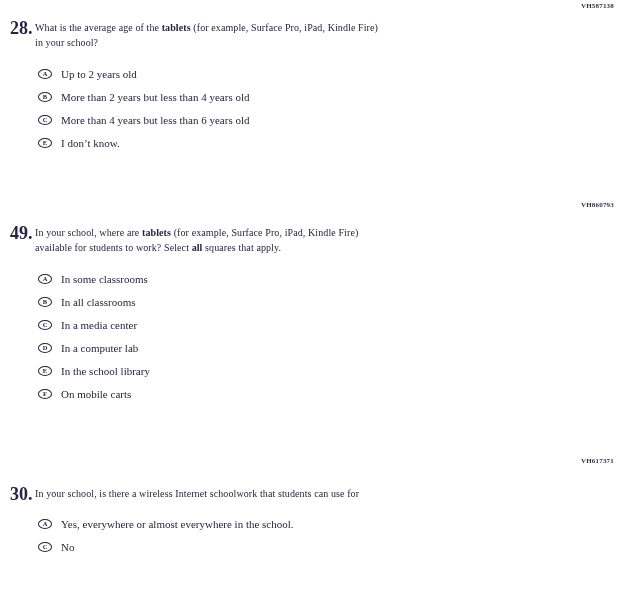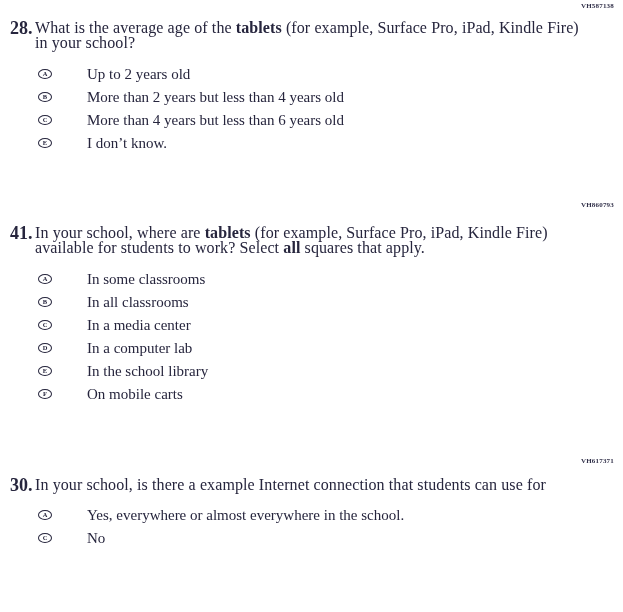--- a/index.html
+++ b/index.html
@@ -22,32 +22,32 @@
     color: #32314a;
     font-weight: 600;
   }
   .qb1 .q-code { padding-top: 3px; font-family: Liberation Serif, serif; }
   .qb2 .q-code { padding-top: 48px; }
   .qb3 .q-code { padding-top: 53px; }
 
   .q-row { display: flex; align-items: flex-start; }
   .qb1 .q-row { margin-top: 11px; }
   .qb2 .q-row { margin-top: 17px; }
-  .qb3 .q-row { margin-top: 13px; }
+  .qb3 .q-row { margin-top: 22px; }
 
   .q-num {
     flex: none;
     width: 25px;
     margin-left: 10px;
     font-weight: 700;
     font-size: 18px;
     line-height: 14.5px;
   }
   .q-text {
-    font-size: 16px;
+    font-size: 10px;
     line-height: 14.5px;
     letter-spacing: 0.1px;
   }
   .q-line { white-space: nowrap; }
   .b { font-weight: 700; }
 
   .opts { list-style: none; margin: 0; padding: 0 0 0 38px; }
   .qb1 .opts { margin-top: 12px; }
   .qb2 .opts { margin-top: 12px; }
   .qb3 .opts { margin-top: 11px; }
@@ -63,21 +63,21 @@
     margin-right: 9px;
     background: #ffffff;
   }
   .bubble .bl {
     font-size: 6.5px;
     line-height: 6px;
     font-weight: 700;
     color: #26253d;
     transform: translateY(-0.5px);
   }
-  .ol { font-size: 15px; line-height: 14px; white-space: nowrap; margin-left: 26px; }
+  .ol { font-size: 11px; line-height: 14px; white-space: nowrap; }
 </style>
 </head>
 <body>
 
 <div class="page">
 
   <section class="qb qb1">
     <div class="q-code">VH587138</div>
     <div class="q-row">
       <div class="q-num">28.</div>
@@ -110,21 +110,21 @@
             <span class="bl">E</span>
           </span>
         <span class="ol">I don’t know.</span>
       </li>
     </ul>
   </section>
 
   <section class="qb qb2">
     <div class="q-code">VH860793</div>
     <div class="q-row">
-      <div class="q-num">41.</div>
+      <div class="q-num">49.</div>
       <div class="q-text">
         <div class="q-line"><span>In your school, where are </span><span class="b">tablets</span><span> (for example, Surface Pro, iPad, Kindle Fire)</span></div>
         <div class="q-line"><span>available for students to work? Select </span><span class="b">all</span><span> squares that apply.</span></div>
       </div>
     </div>
     <ul class="opts">
       <li class="opt">
         <span class="bubble">
             <span class="bl">A</span>
           </span>
@@ -161,21 +161,21 @@
         <span class="ol">On mobile carts</span>
       </li>
     </ul>
   </section>
 
   <section class="qb qb3">
     <div class="q-code">VH617371</div>
     <div class="q-row">
       <div class="q-num">30.</div>
       <div class="q-text">
-        <div class="q-line"><span>In your school, is there a example Internet connection that students can use for</span></div>
+        <div class="q-line"><span>In your school, is there a wireless Internet schoolwork that students can use for</span></div>
       </div>
     </div>
     <ul class="opts">
       <li class="opt">
         <span class="bubble">
             <span class="bl">A</span>
           </span>
         <span class="ol">Yes, everywhere or almost everywhere in the school.</span>
       </li>
       <li class="opt">

